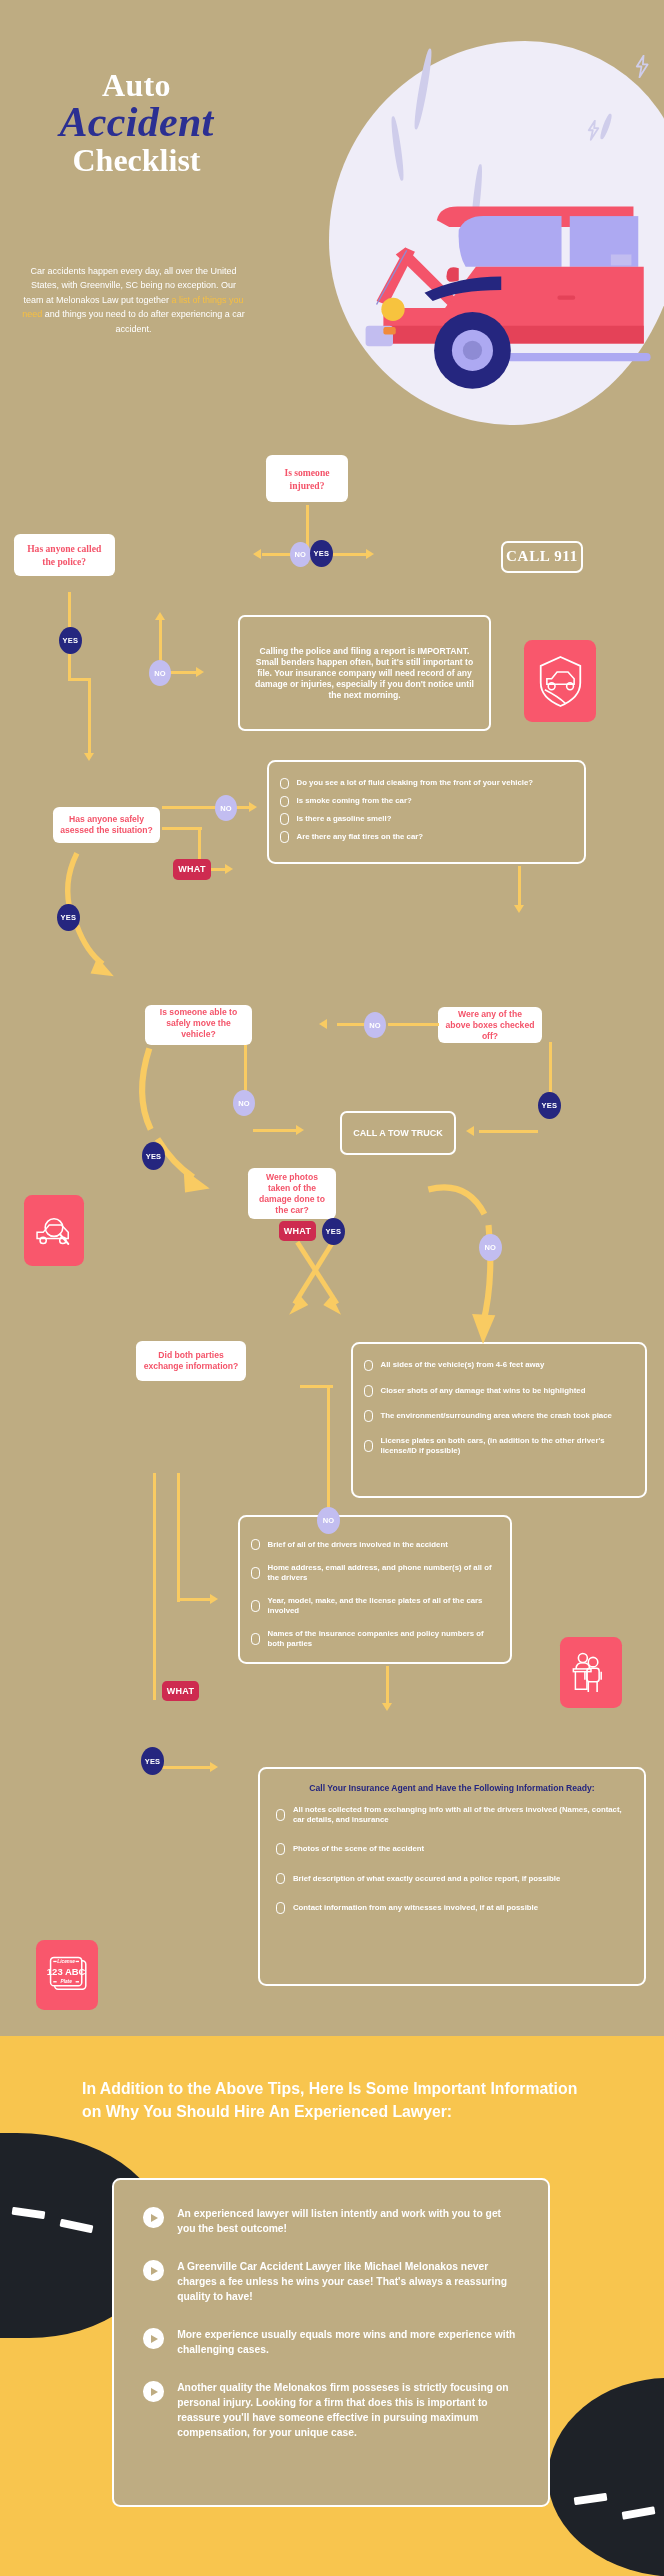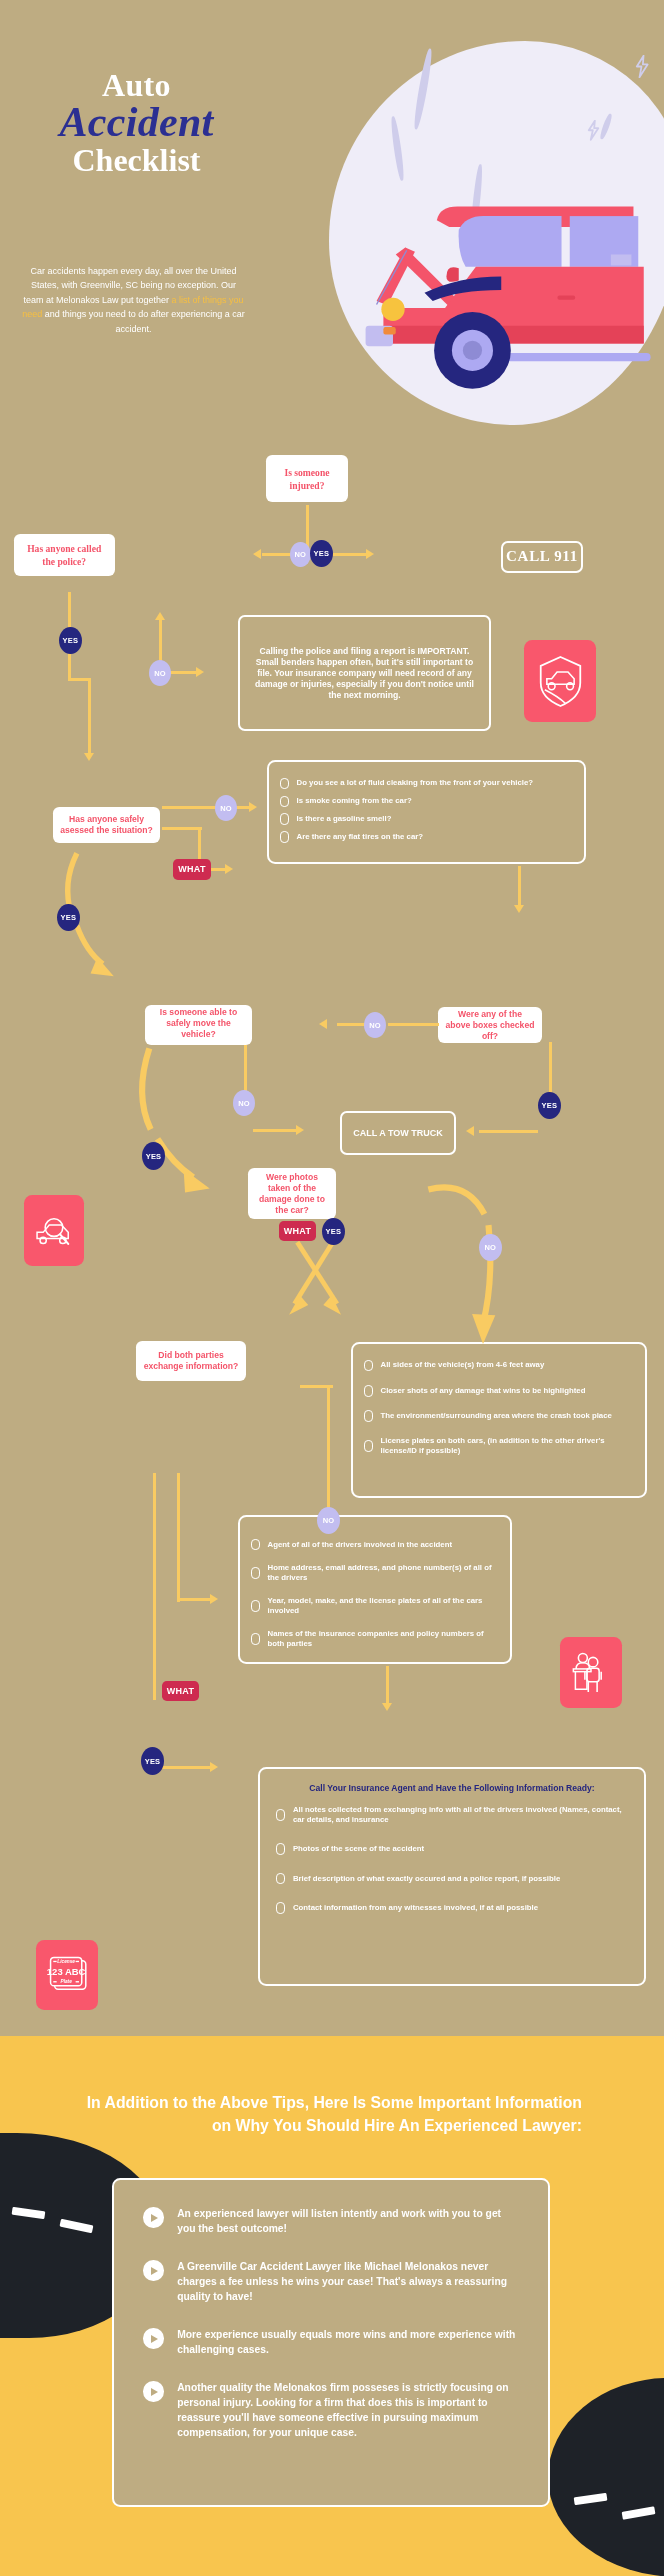--- a/index.html
+++ b/index.html
@@ -87,21 +87,21 @@
   .iconcard{
     position:absolute; background:#F9576C; border-radius:8.2px;
     display:flex; align-items:center; justify-content:center;
   }
 
   
   #footer{ left:0; top:2036px; width:664px; height:540px; background:#F8C54E; overflow:hidden;}
   .road{ position:absolute; background:#1E2228; }
   .dash{ position:absolute; background:#FFFFFF; border-radius:1.4px; }
   #foot-title{
-    position:absolute; left:82px; top:56px; width:500px; text-align:right;
+    position:absolute; left:82px; top:42px; width:500px; text-align:left;
     color:#FFFFFF; font-weight:bold; font-size:15.8px; line-height:22.6px;
   }
   #tips-panel{
     position:absolute; left:112px; top:142px; width:438px; height:329px;
     background:#BEAC82; border:2.1px solid #FFFFFF; border-radius:8.2px;
     padding:26px 27px 13.7px 29px;
   }
   .tip{ display:flex; gap:13.7px; margin-bottom:23px; align-items:flex-start;}
   .play{
     flex:0 0 auto; width:20.5px;height:20.5px;border-radius:50%;background:#FFFFFF;
@@ -410,21 +410,21 @@
     <span>YES</span>
   </div>
 <div class="conn" style="left:177px;top:1598px;width:36px;height:3.4px;"></div>
 <div class="arrowR" style="left:210px;top:1594px;"></div>
 <div class="conn" style="left:153px;top:1766px;width:59px;height:3.4px;"></div>
 <div class="arrowR" style="left:210px;top:1762px;"></div>
 
 <div class="chkpanel" style="left:238px;top:1515px;width:274px;height:149px;">
   <div class="chkrow" style="margin:12.3px 0;">
     <span class="chkbox"></span>
-    <span class="chklabel">Agent of all of the drivers involved in the accident</span>
+    <span class="chklabel">Brief of all of the drivers involved in the accident</span>
   </div>
   <div class="chkrow" style="margin:12.3px 0;">
     <span class="chkbox"></span>
     <span class="chklabel">Home address, email address, and phone number(s) of all of the drivers</span>
   </div>
   <div class="chkrow" style="margin:12.3px 0;">
     <span class="chkbox"></span>
     <span class="chklabel">Year, model, make, and the license plates of all of the cars involved</span>
   </div>
   <div class="chkrow" style="margin:12.3px 0;">

